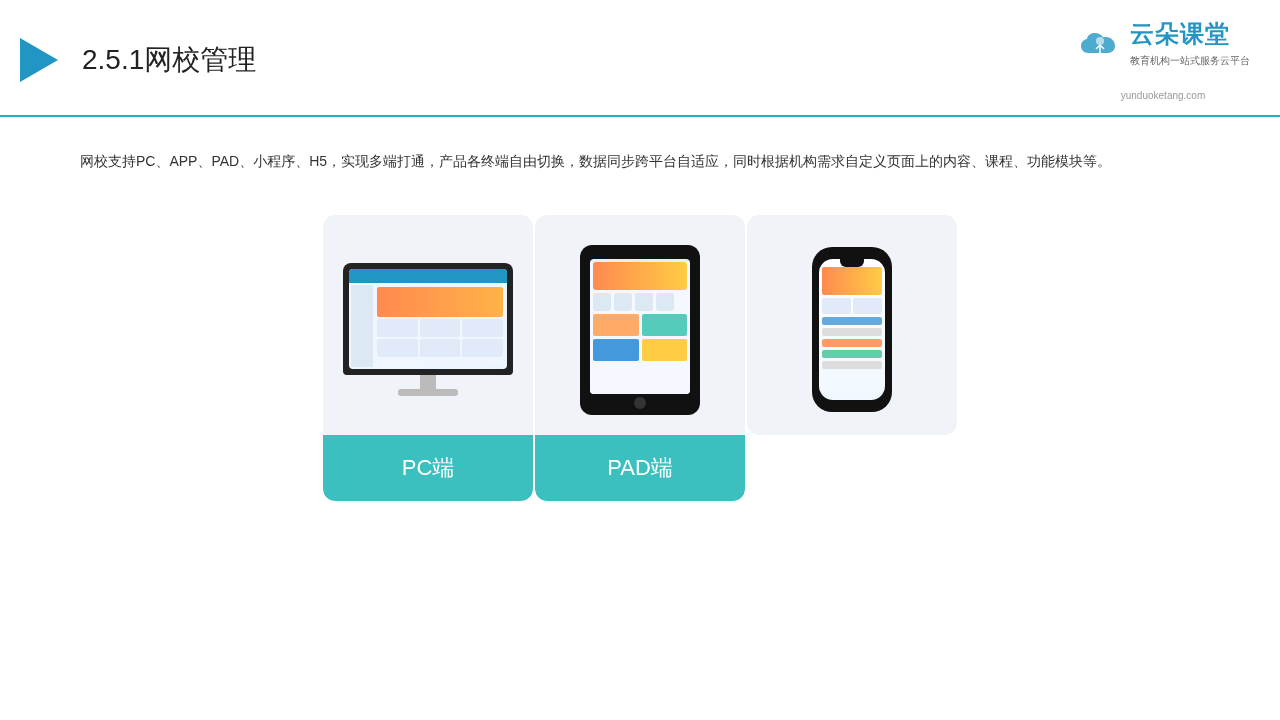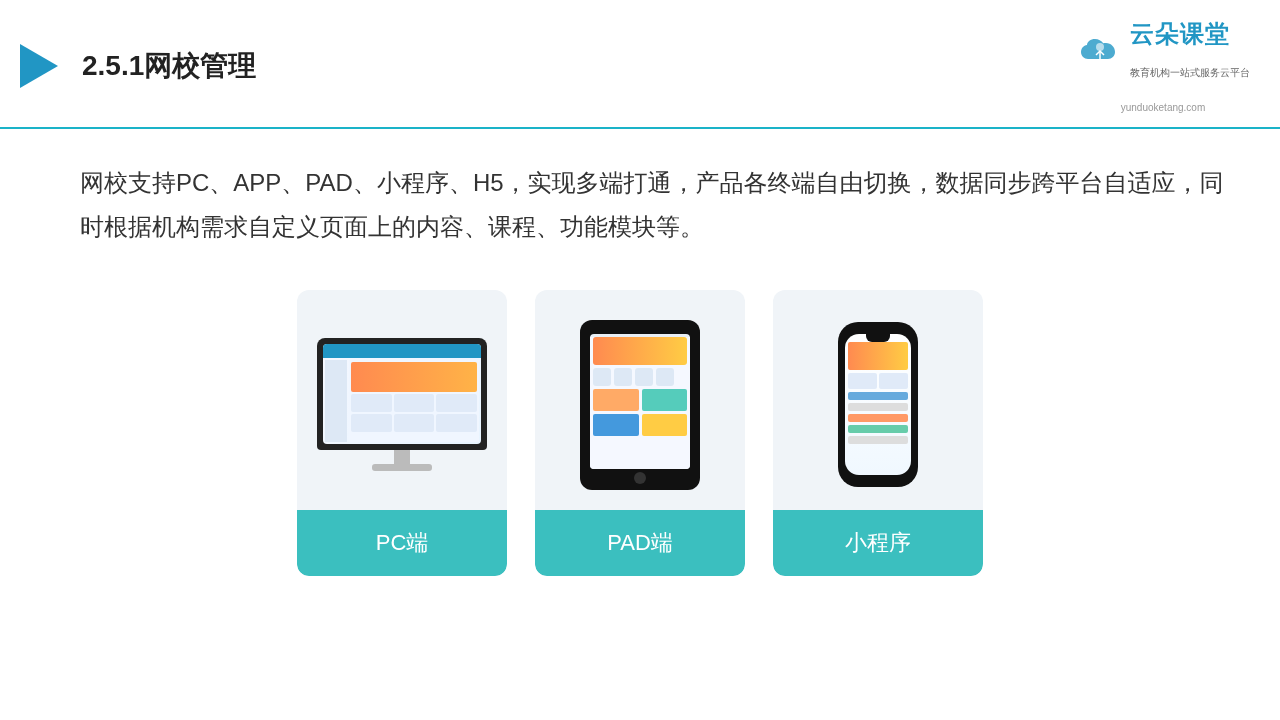--- a/index.html
+++ b/index.html
@@ -27,21 +27,21 @@
     .play-icon {
       width: 0;
       height: 0;
       border-top: 22px solid transparent;
       border-bottom: 22px solid transparent;
       border-left: 38px solid #2196c4;
       margin-right: 8px;
     }
     .page-title {
       font-size: 28px;
-      font-weight: bold;
+      font-weight: normal;
       color: #222;
     }
     .logo-area {
       display: flex;
       flex-direction: column;
       align-items: center;
     }
     .logo-cloud {
       display: flex;
       align-items: center;
@@ -54,40 +54,40 @@
     .logo-text-main {
       font-size: 24px;
       color: #2196c4;
       font-weight: bold;
       letter-spacing: 1px;
     }
     .logo-text-sub {
       font-size: 10px;
       color: #666;
       text-align: center;
-      margin-top: 16px;
+      margin-top: 4px;
     }
     .logo-url {
       font-size: 10px;
       color: #999;
       margin-top: 22px;
     }
 
     
     .description {
       padding: 32px 36px 10px 80px;
-      font-size: 24px;
+      font-size: 14px;
       color: #333;
       line-height: 1.85;
     }
 
     
     .cards-container {
       display: flex;
-      gap: 28px;
+      gap: 2px;
       padding: 30px 60px 30px 60px;
       justify-content: center;
       align-items: flex-start;
     }
 
     .card {
       background: #f0f4f8;
       border-radius: 12px;
       width: 210px;
       display: flex;
@@ -434,17 +434,16 @@
               <div class="phone-content-row blue"></div>
               <div class="phone-content-row"></div>
               <div class="phone-content-row orange"></div>
               <div class="phone-content-row green"></div>
               <div class="phone-content-row"></div>
             </div>
           </div>
         </div>
       </div>
     </div>
-    <div class="card-label">小程序</div>
   </div>
 
 
 </div>
 
 </body></html>

